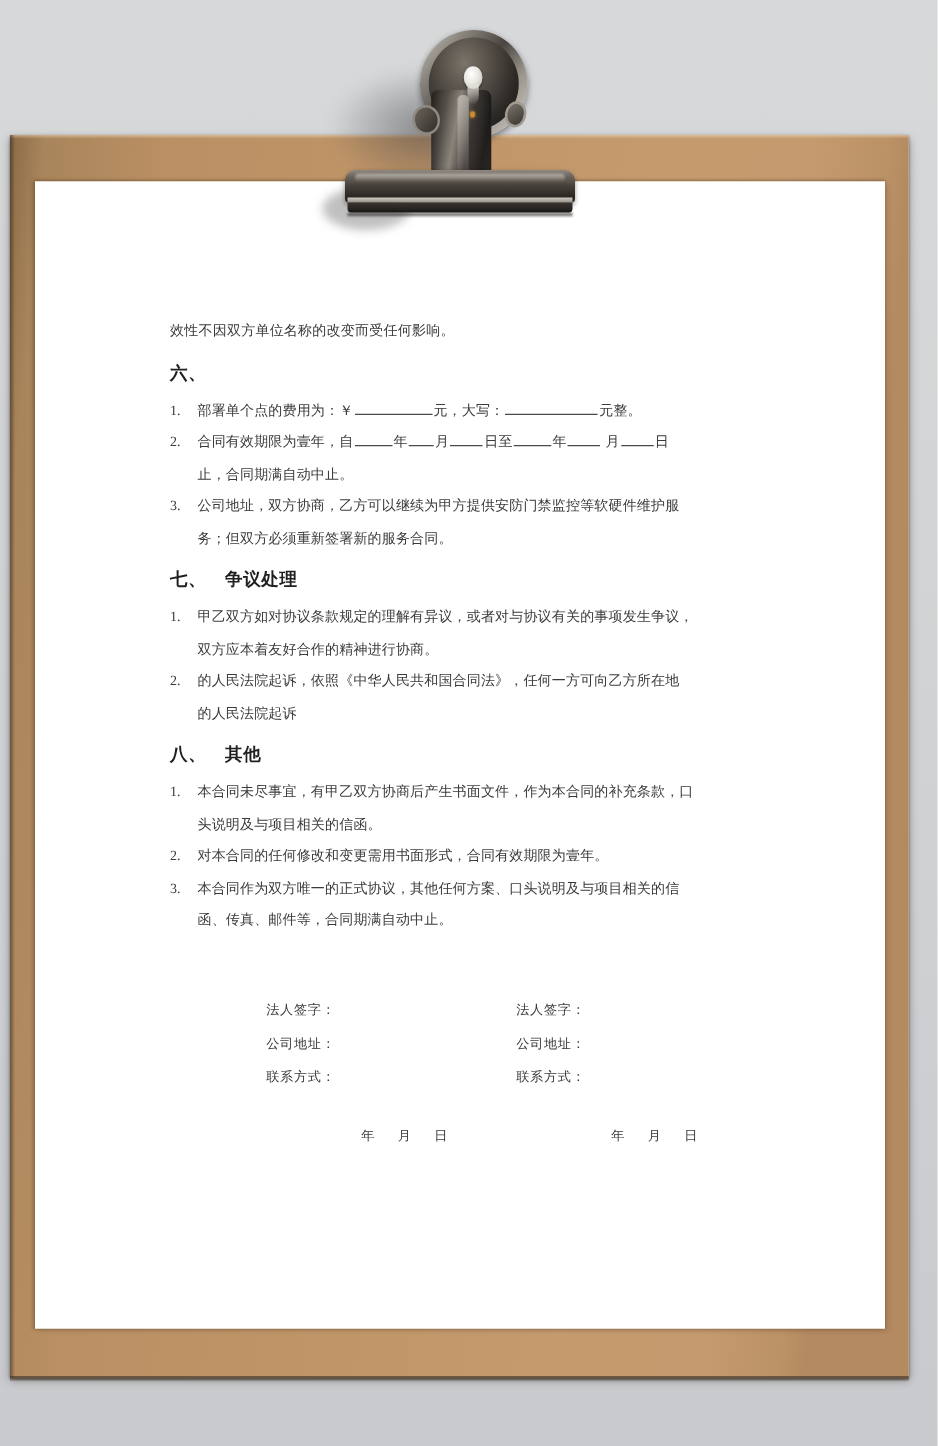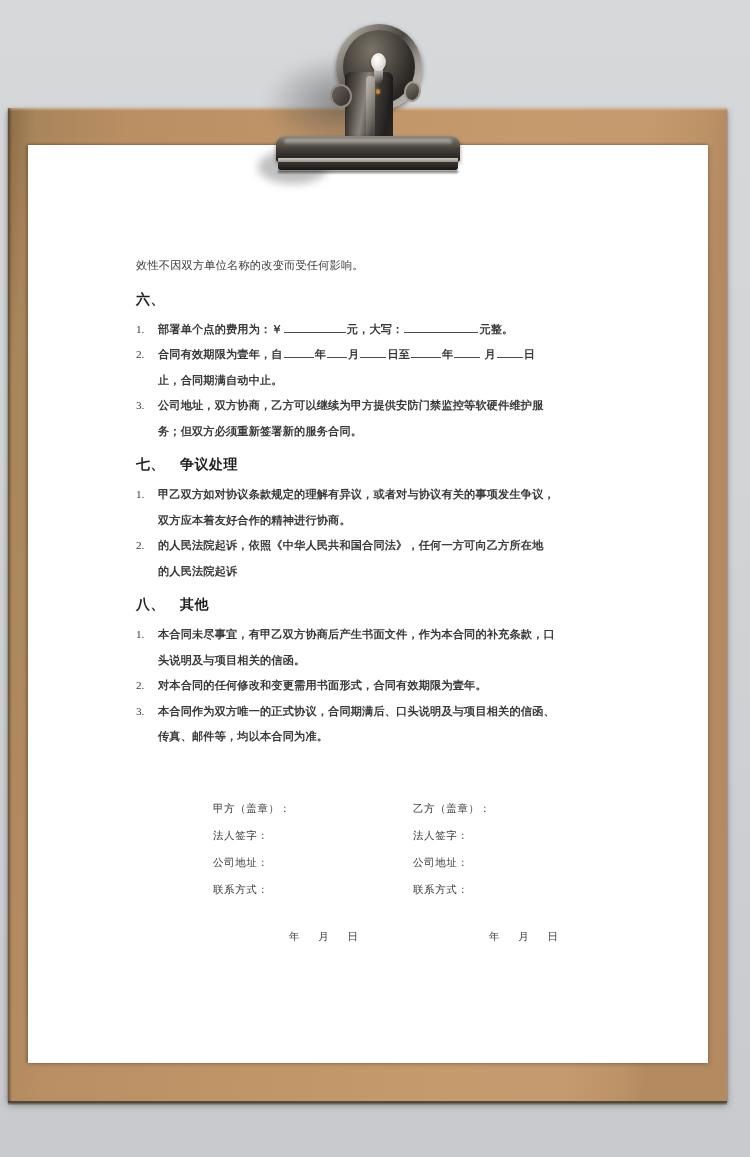--- a/index.html
+++ b/index.html
@@ -111,21 +111,20 @@
   }
   .item-num {
     width: 22px;
     flex: 0 0 22px;
     text-align: left;
     font-family: "Liberation Serif", serif;
   }
   .item-body {
     flex: 1 1 auto;
     letter-spacing: 0.15px;
-    font-weight: bold;
   }
 
   .fill {
     display: inline-block;
     border-bottom: 1px solid #4a4a4a;
     vertical-align: baseline;
     height: 12px;
     margin: 0 1px;
   }
   .fill-w60 { width: 62px; }
@@ -345,32 +344,28 @@
             <div class="item">
               <span class="item-num">1.</span>
               <span class="item-body"><span>本合同未尽事宜，有甲乙双方协商后产生书面文件，作为本合同的补充条款，口头说明及与项目相关的信函。</span></span>
             </div>
             <div class="item">
               <span class="item-num">2.</span>
               <span class="item-body"><span>对本合同的任何修改和变更需用书面形式，合同有效期限为壹年。</span></span>
             </div>
             <div class="item">
               <span class="item-num">3.</span>
-              <span class="item-body"><span>本合同作为双方唯一的正式协议，合同期满后、口头说明及与项目相关的信函、传真、邮件等，均以本合同为准。</span></span>
+              <span class="item-body"><span>本合同作为双方唯一的正式协议，其他任何方案、口头说明及与项目相关的信函、传真、邮件等，合同期满自动中止。</span></span>
             </div>
           </div>
 
       </div>
 
       <div class="sign-block">
         <div id="sign-host">
-            <div class="sign-row">
-              <div class="sign-col">甲方（盖章）：</div>
-              <div class="sign-col">乙方（盖章）：</div>
-            </div>
             <div class="sign-row">
               <div class="sign-col">法人签字：</div>
               <div class="sign-col">法人签字：</div>
             </div>
             <div class="sign-row">
               <div class="sign-col">公司地址：</div>
               <div class="sign-col">公司地址：</div>
             </div>
             <div class="sign-row">
               <div class="sign-col">联系方式：</div>

